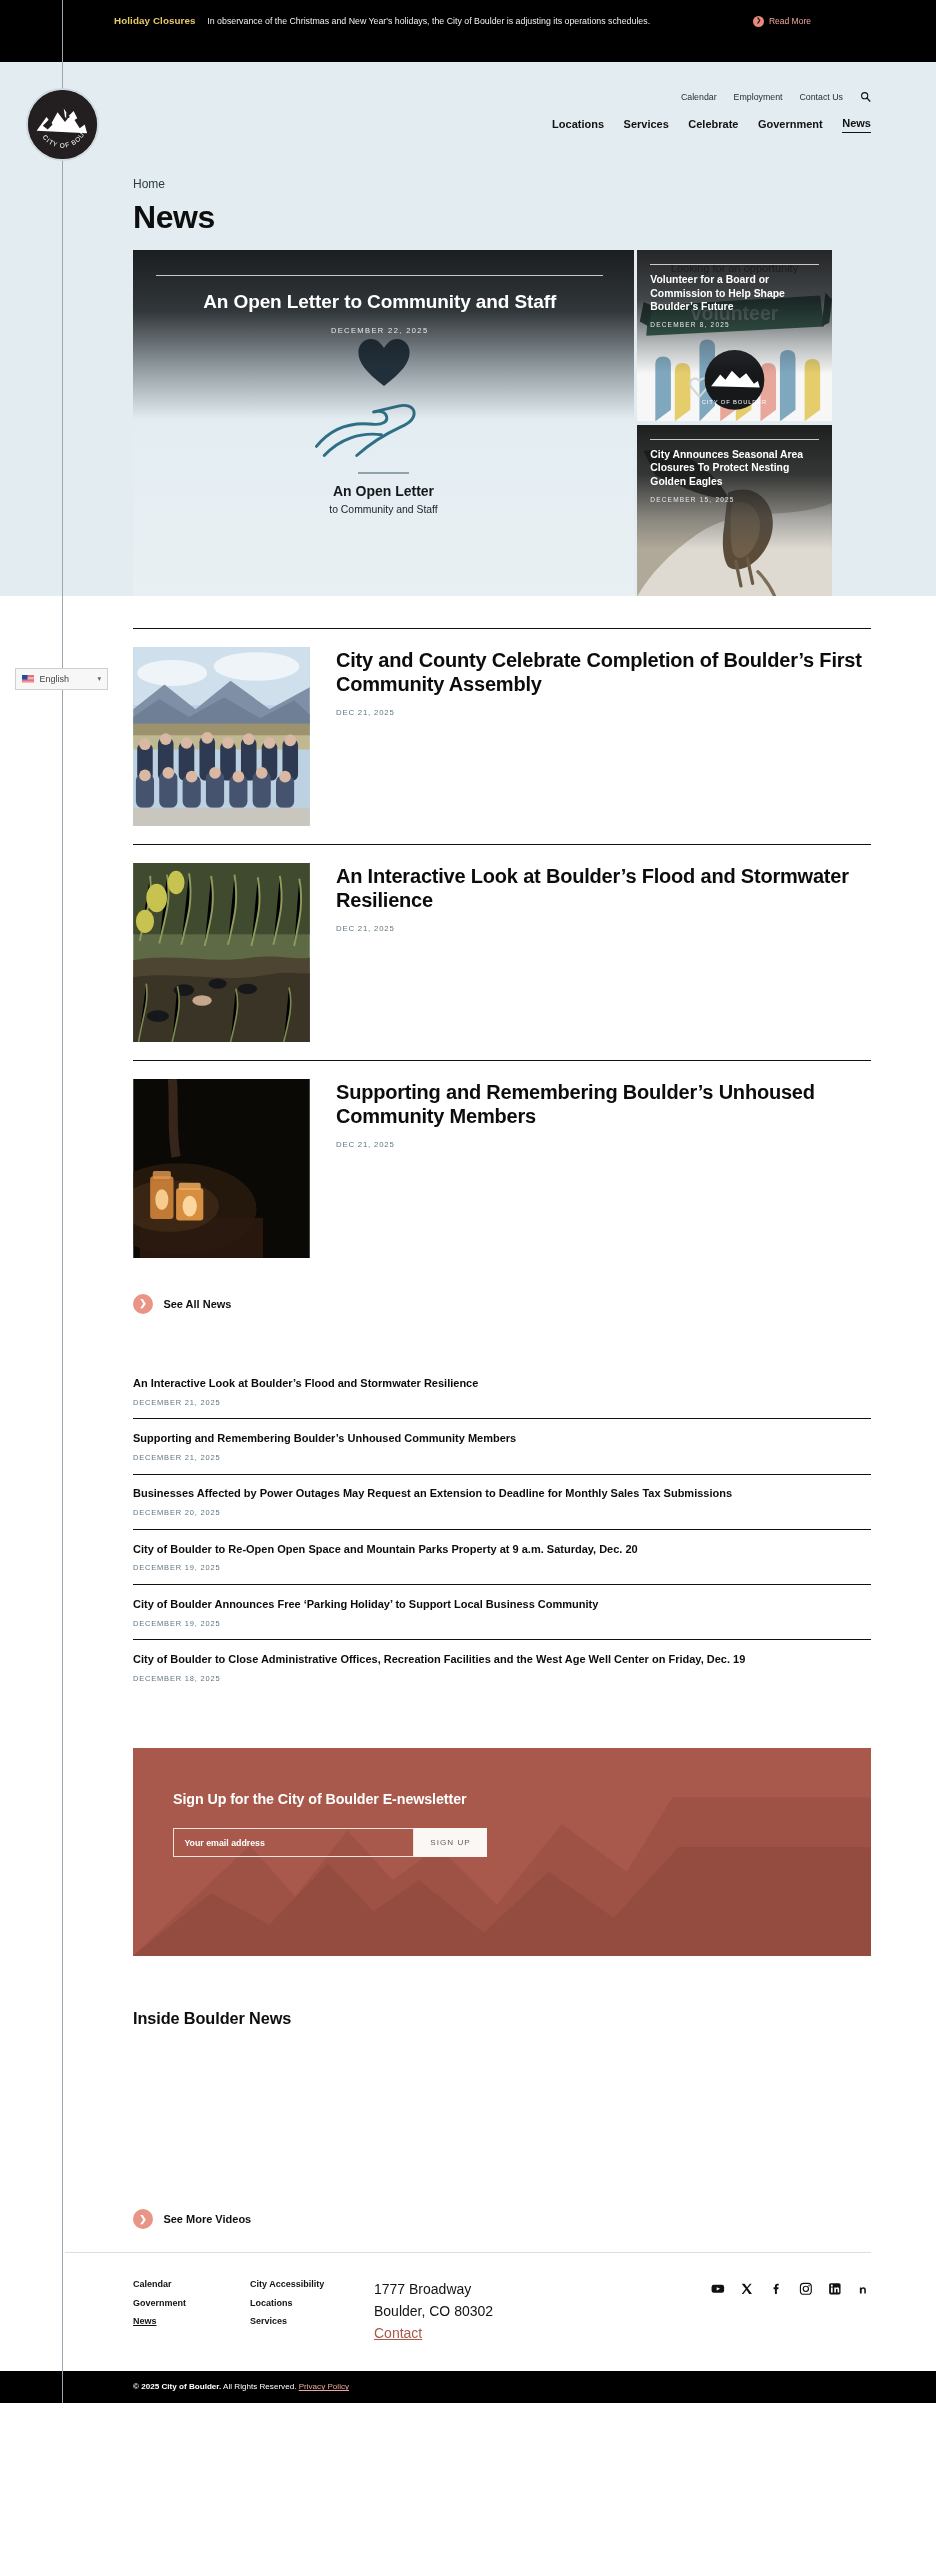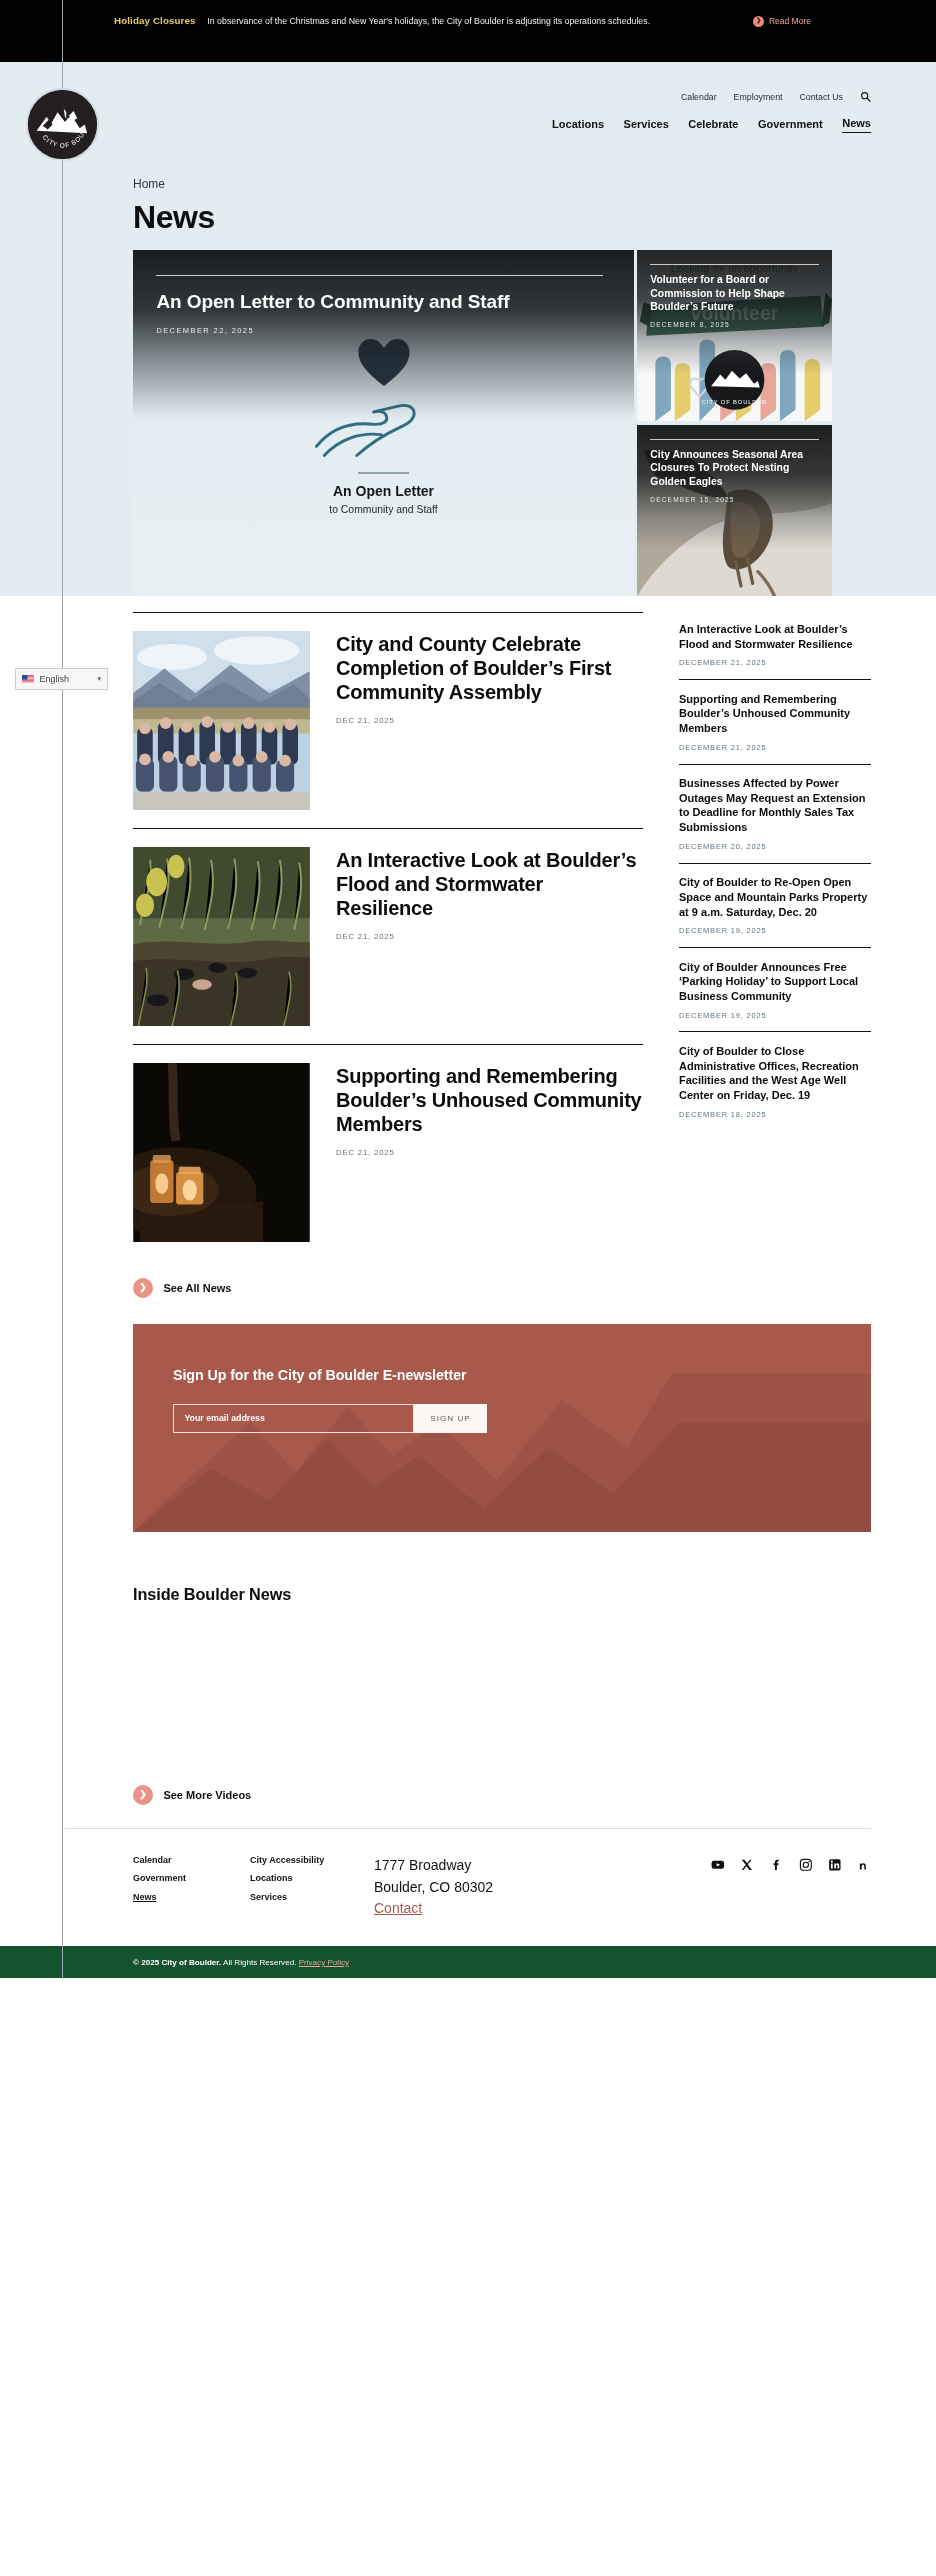--- a/index.html
+++ b/index.html
@@ -117,21 +117,21 @@
   .hero-main .art {
     position:absolute; inset:0;
     display:flex; flex-direction:column; align-items:center; justify-content:center;
     padding-top:6.5px;
   }
   .hero-scrim {
     position:absolute; left:0; right:0; top:0; height:169px;
     background:linear-gradient(180deg, rgba(15,18,20,.94) 0%, rgba(20,24,27,.85) 36%, rgba(40,48,54,.45) 68%, rgba(226,236,241,0) 100%);
   }
   .hero-main .copy {
-    position:absolute; left:23.4px; right:31px; top:25px; z-index:3;
+    position:absolute; left:23.4px; right:31px; top:25px; z-index:3;text-align:center;
   }
   .hero-rule { height:0.7px; background:rgba(255,255,255,.75); margin-bottom:14.3px; }
   .hero-main h2 {
     color:#fff; font-size:19px; line-height:1.22; font-weight:bold;
     letter-spacing:-0.1px;
   }
   .hero-date {
     color:#e6eaec; font-size:7.5px; letter-spacing:1.4px;
     margin-top:13px; font-weight:500;
   }
@@ -169,22 +169,22 @@
     display:flex; align-items:center; gap:5.2px;
     padding:0 5.9px; font-size:9px; color:#444;
     z-index:30; cursor:pointer;
   }
   .flag { width:12.4px;height:8.5px; display:block; }
   .lang-chev { margin-left:auto; font-size:7.2px; color:#666; }
 
   
   .content-band { background:#fff; position:relative; }
   .content-inner {
-    width:806px; margin:0 auto; padding-left:68px;
-    display:flex; gap:36px; padding-top:15.6px;
+    width:806px; margin:16px auto; padding-left:68px;
+    display:flex; gap:52px; padding-top:15.6px;flex-direction:column;
   }
   .col-main { flex:0 0 510px; }
   .col-side { flex:1; padding-top:10.4px; }
 
   .art-row {
     display:flex; gap:26px; padding:18px 0 18px 0;
     border-top:0.7px solid #111;
     cursor:pointer;
   }
   .art-row:first-child { border-top:0.7px solid #111; }
@@ -265,21 +265,21 @@
   .f-col { display:flex; flex-direction:column; gap:8.5px; font-size:9px; }
   .f-col.c1 { width:117px; }
   .f-col.c2 { width:124px; }
   .f-col a { color:#131313; text-decoration:none; font-weight:bold; cursor:pointer; }
   .f-col a.u { text-decoration:underline; }
   .f-addr { font-size:14px; line-height:1.55; color:#131313; width:169px; }
   .f-addr a { color:#a8594c; text-decoration:underline; cursor:pointer; }
   .f-social { margin-left:auto; display:flex; gap:15.6px; align-items:center; padding-top:2.6px; }
   .f-social .si { width:13.7px;height:13.7px; display:block; cursor:pointer; }
 
-  .copyright-band { background:#14532d; color:#fff; padding:11.7px 0; }
+  .copyright-band { background:#000000; color:#fff; padding:11.7px 0; }
   .copyright-inner { width:806px; margin:0 auto; padding-left:68px; font-size:8.1px; }
   .copyright-inner b { font-weight:bold; }
   .copyright-inner a { color:#e8a99c; text-decoration:underline; cursor:pointer; }
 </style>
 </head>
 <body>
 
 <div class="alert-bar">
   <div class="alert-inner">
     <div class="alert-title">Holiday Closures</div>

